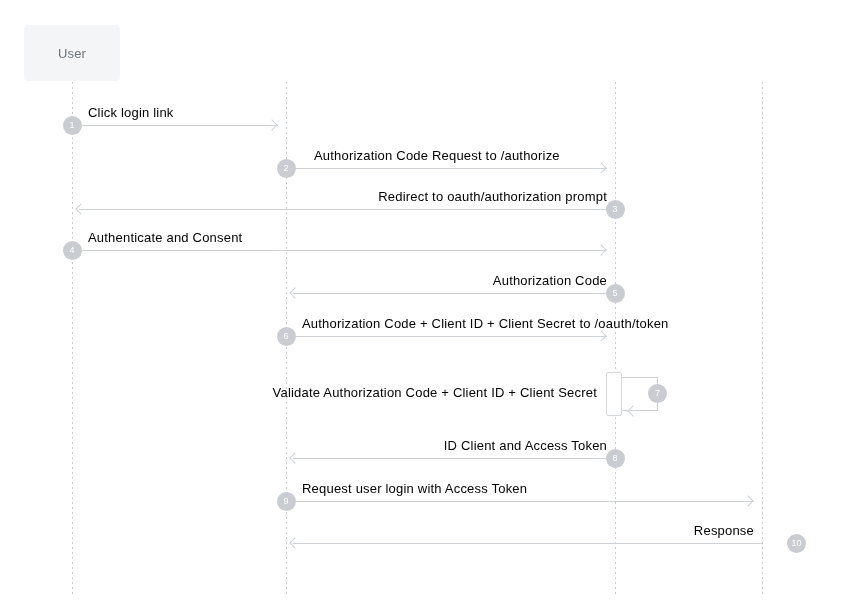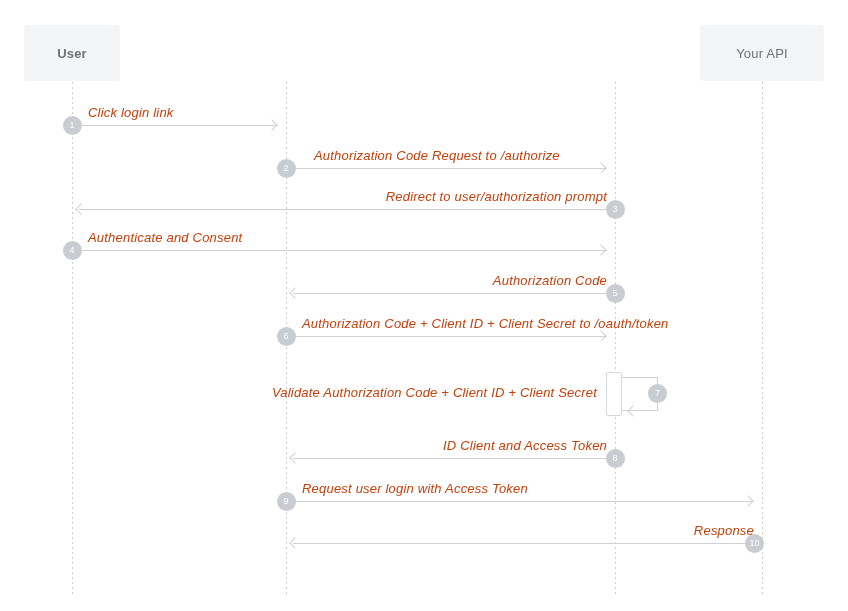--- a/index.html
+++ b/index.html
@@ -50,27 +50,26 @@
     background: #c9cdd1;
     color: #ffffff;
     font-size: 9px;
     display: flex;
     align-items: center;
     justify-content: center;
     letter-spacing: 0;
   }
   .msg-label {
     position: absolute;
-    color: #c2410c;
+    color: #000000;
     font-size: 13px;
     white-space: nowrap;
     height: 16px;
     line-height: 16px;
     letter-spacing: 0.2px;
-    font-style: italic;
   }
   .msg-label.align-right { text-align: right; }
   .activation {
     position: absolute;
     width: 16px;
     height: 44px;
     background: #ffffff;
     border: 1px solid #d6d9dc;
     border-radius: 2px;
     box-sizing: border-box;
@@ -79,47 +78,44 @@
     position: absolute;
     border: 1px solid #ced2d6;
     border-left: none;
     box-sizing: border-box;
   }
 </style>
 </head>
 <body>
 
 <div class="canvas" id="diagram">
-    <div class="actor" style="left: 24px; top: 25px; width: 96px; height: 56px; font-weight: bold;">
+    <div class="actor" style="left: 24px; top: 25px; width: 96px; height: 56px;">
     <span>User</span>
   </div>
     <div class="lifeline" style="left: 71.5px; top: 82px; height: 512px;"></div>
     <div class="lifeline" style="left: 285.5px; top: 82px; height: 512px;"></div>
     <div class="lifeline" style="left: 614.5px; top: 82px; height: 512px;"></div>
-    <div class="actor" style="left: 700px; top: 25px; width: 124px; height: 56px;">
-    <span>Your API</span>
-  </div>
     <div class="lifeline" style="left: 761.5px; top: 82px; height: 512px;"></div>
     <div>
     <div class="msg-line" style="left: 72px; top: 125px; width: 206px;"></div>
     <span class="chev right" style="top: 121px; left: 268px;"></span>
     <span class="badge" style="left: 62.5px; top: 115.5px;">1</span>
     <div class="msg-label" style="top: 105px; left: 88px;">Click login link</div>
   </div>
     <div>
     <div class="msg-line" style="left: 286px; top: 168px; width: 321px;"></div>
     <span class="chev right" style="top: 164px; left: 597px;"></span>
     <span class="badge" style="left: 276.5px; top: 158.5px;">2</span>
     <div class="msg-label" style="top: 148px; left: 314px;">Authorization Code Request to /authorize</div>
   </div>
     <div>
     <div class="msg-line" style="left: 79px; top: 209px; width: 536px;"></div>
     <span class="chev left" style="top: 205px; left: 77px;"></span>
     <span class="badge" style="left: 605.5px; top: 199.5px;">3</span>
-    <div class="msg-label align-right" style="top: 189px; right: 241px;">Redirect to user/authorization prompt</div>
+    <div class="msg-label align-right" style="top: 189px; right: 241px;">Redirect to oauth/authorization prompt</div>
   </div>
     <div>
     <div class="msg-line" style="left: 72px; top: 250px; width: 535px;"></div>
     <span class="chev right" style="top: 246px; left: 597px;"></span>
     <span class="badge" style="left: 62.5px; top: 240.5px;">4</span>
     <div class="msg-label" style="top: 230px; left: 88px;">Authenticate and Consent</div>
   </div>
     <div>
     <div class="msg-line" style="left: 293px; top: 293px; width: 322px;"></div>
     <span class="chev left" style="top: 289px; left: 291px;"></span>
@@ -147,16 +143,16 @@
   </div>
     <div>
     <div class="msg-line" style="left: 286px; top: 501px; width: 468px;"></div>
     <span class="chev right" style="top: 497px; left: 744px;"></span>
     <span class="badge" style="left: 276.5px; top: 491.5px;">9</span>
     <div class="msg-label" style="top: 481px; left: 302px;">Request user login with Access Token</div>
   </div>
     <div>
     <div class="msg-line" style="left: 293px; top: 543px; width: 469px;"></div>
     <span class="chev left" style="top: 539px; left: 291px;"></span>
-    <span class="badge" style="left: 745px; top: 533.5px;">10</span>
+    <span class="badge" style="left: 787px; top: 533.5px;">10</span>
     <div class="msg-label align-right" style="top: 523px; right: 94px;">Response</div>
   </div>
   </div>
 
 </body></html>

